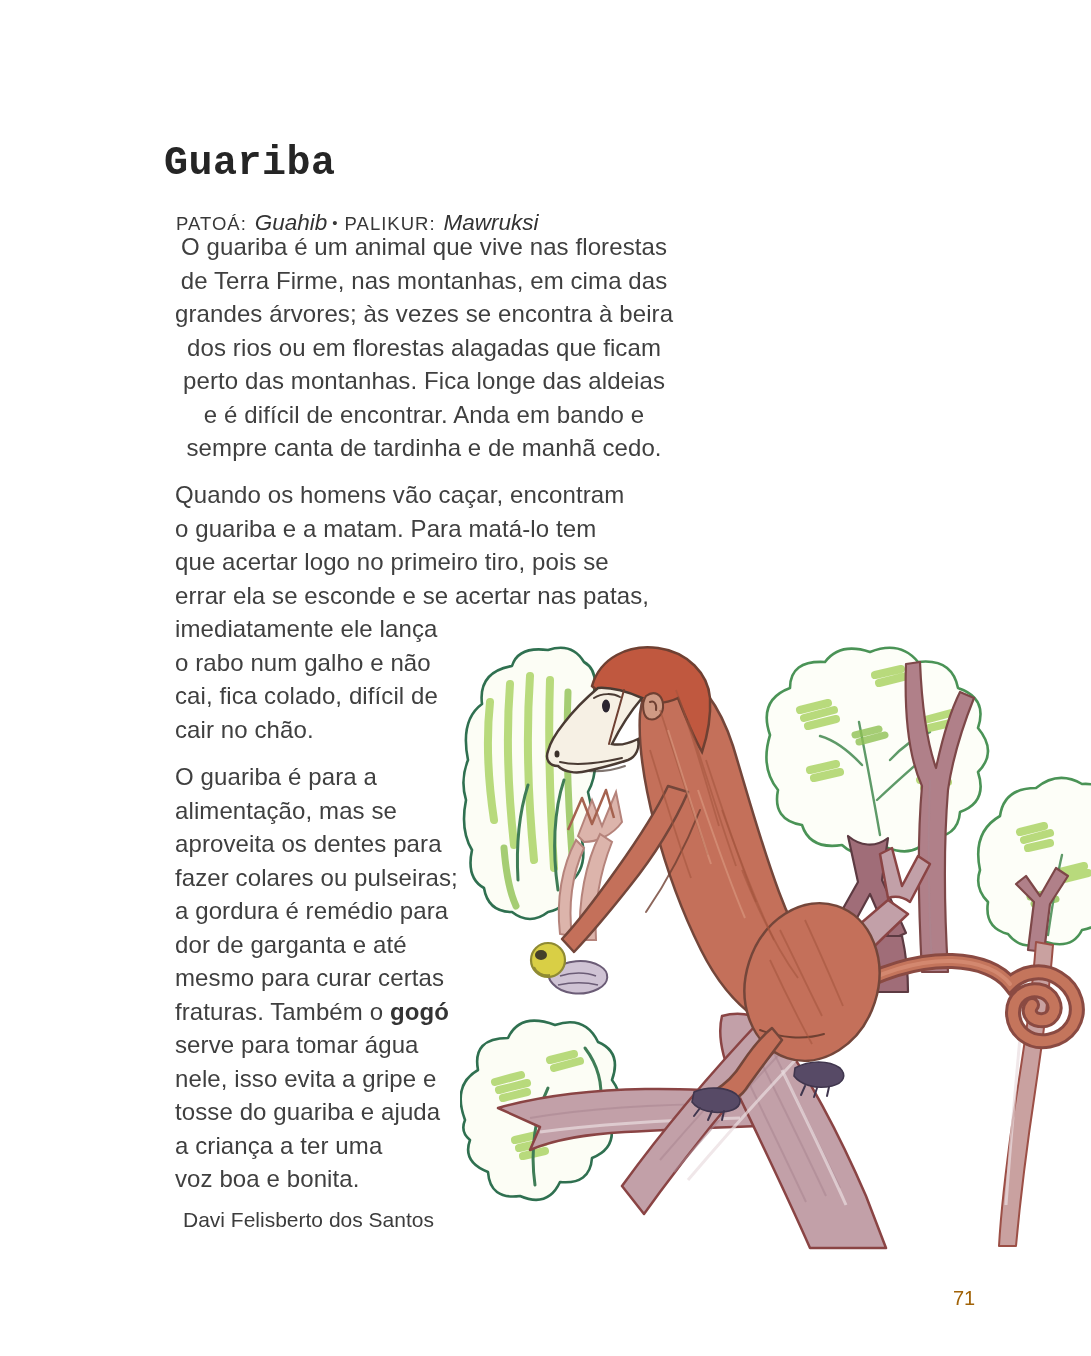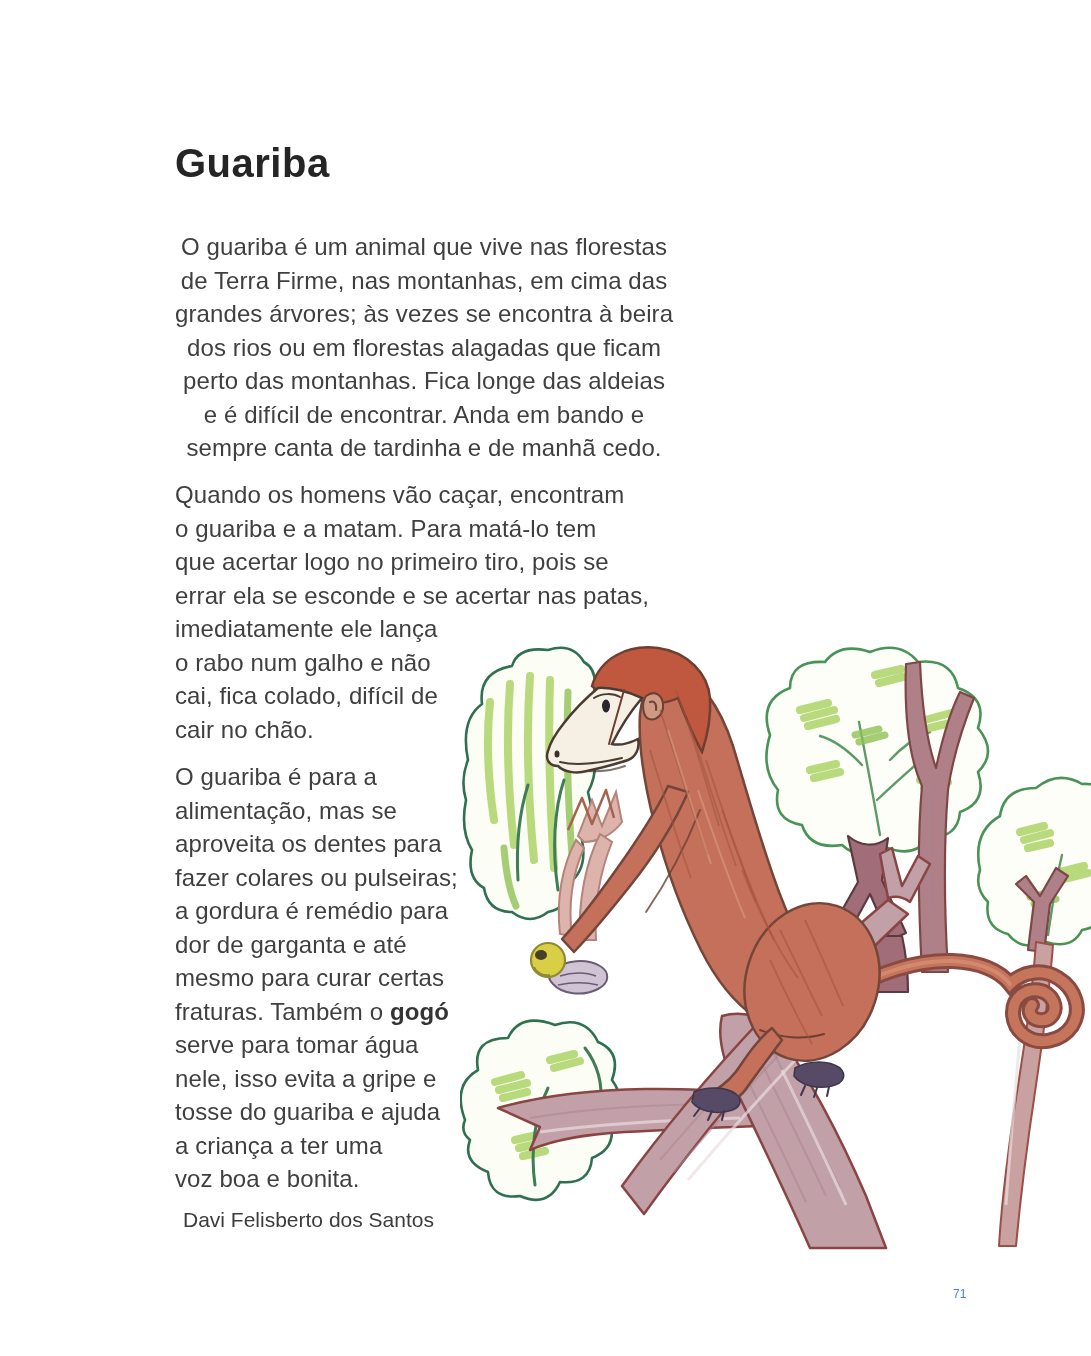--- a/index.html
+++ b/index.html
@@ -2,36 +2,36 @@
 <html><head>
 <meta charset="utf-8">
 <style>
   html,body{margin:0;padding:0;}
   body{
     width:1091px;height:1356px;position:relative;background:#ffffff;
     font-family:"Liberation Sans", sans-serif;overflow:hidden;
   }
   .page{position:absolute;inset:0;background:#fff;}
   .title{
-    position:absolute;left:175px;top:141px;margin:0;
-    font-size:40px;font-weight:700;color:#252525;letter-spacing:.5px;
+    position:absolute;left:164px;top:141px;margin:0;
+    font-size:40px;font-weight:700;color:#252525;letter-spacing:.5px;font-family:Liberation Mono, monospace;
   }
   .names{position:absolute;left:176px;top:194px;color:#3a3a3a;white-space:nowrap;}
   .names .cap{font-size:18.5px;letter-spacing:1px;color:#383838;}
   .names .it{font-size:22.5px;font-style:italic;color:#333;}
   .names .sp1{margin-right:8px;}
   .names .sep{font-size:15px;margin:0 7px 0 5px;vertical-align:2px;color:#383838;}
   .body{
     position:absolute;left:175px;margin:0;color:#3f3f3f;
     font-size:24px;line-height:33.5px;white-space:pre;letter-spacing:.1px;
   }
   .body b{font-weight:700;color:#343434;}
   #p1{top:230px;text-align:center;} #p2{top:478px;} #p3{top:760px;}
   .author{position:absolute;left:175px;top:1200px;margin:8px;font-size:21px;color:#3c3c3c;}
-  .pagenum{position:absolute;left:953px;top:1287px;font-size:12px;color:#3b82f6;}
+  .pagenum{position:absolute;left:953px;top:1287px;font-size:20px;color:#a16207;}
   .illu{position:absolute;left:460px;top:640px;width:631px;height:610px;}
 
   
   .og1{fill:#fcfdf5;stroke:#2f7050;stroke-width:2.6;stroke-linejoin:round;}
   .og2{fill:#fdfef8;stroke:#4a9356;stroke-width:2.6;stroke-linejoin:round;}
   .scr{fill:none;stroke:#abd366;stroke-width:8;stroke-linecap:round;opacity:.85;}
   .scr2{fill:none;stroke:#8fc052;stroke-width:7;stroke-linecap:round;opacity:.8;}
   .twig{fill:none;stroke:#5e9a68;stroke-width:2.4;stroke-linecap:round;}
   .stem{fill:none;stroke:#3f7d56;stroke-width:3;stroke-linecap:round;}
   .br{fill:#c2a0a8;stroke:#8a4444;stroke-width:2.5;stroke-linejoin:round;}
@@ -46,20 +46,21 @@
   .ln{fill:none;stroke:#4a3b33;stroke-width:2;stroke-linecap:round;}
   .hln{fill:none;stroke:#6f4032;stroke-width:2;stroke-linecap:round;}
 </style>
 </head>
 <body>
 
 <div class="page">
 
   <h1 class="title">Guariba</h1>
 
+  <p class="names"><span class="cap sp1">PATOÁ:</span><span class="it">Guahib</span><span class="sep">•</span><span class="cap sp1">PALIKUR:</span><span class="it">Mawruksi</span></p>
 
   <p class="body" id="p1">O guariba é um animal que vive nas florestas
 de Terra Firme, nas montanhas, em cima das
 grandes árvores; às vezes se encontra à beira
 dos rios ou em florestas alagadas que ficam
 perto das montanhas. Fica longe das aldeias
 e é difícil de encontrar. Anda em bando e
 sempre canta de tardinha e de manhã cedo.</p>
   <p class="body" id="p2">Quando os homens vão caçar, encontram
 o guariba e a matam. Para matá-lo tem

